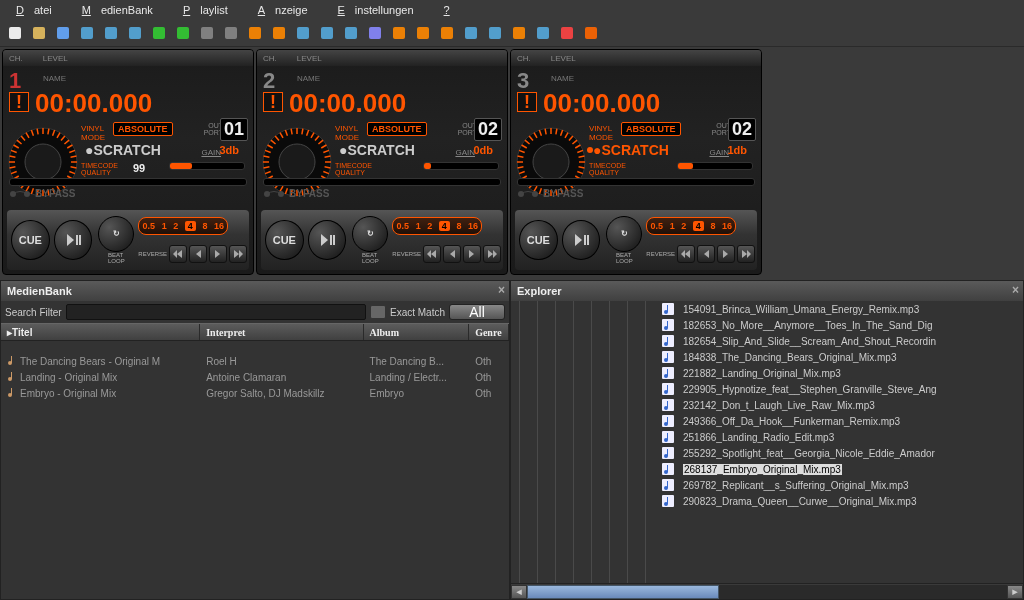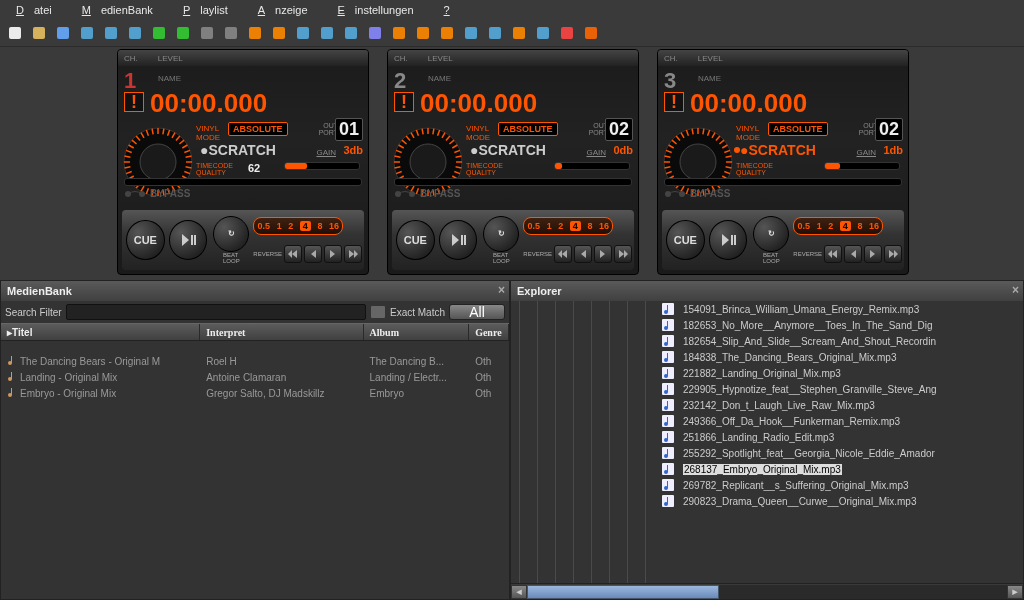--- a/index.html
+++ b/index.html
@@ -3,40 +3,40 @@
 <meta charset="utf-8">
 <style>
 * { margin:0; padding:0; box-sizing:border-box; font-family:Tahoma,Arial,sans-serif; user-select:none; }
 html,body { width:1024px; height:600px; background:#3a3a3a; overflow:hidden; color:#ccc; font-size:11px; }
 .menubar { height:19px; background:#3a3a3a; display:flex; align-items:center; padding:0 6px; gap:0; }
 .menubar span { color:#e8e8e8; font-size:11px; padding:2px 10px; cursor:default; }
 .menubar span u { text-decoration:underline; }
 .toolbar { height:28px; background:#3a3a3a; display:flex; align-items:center; padding:2px 4px; gap:2px; border-bottom:1px solid #2a2a2a;}
 .tbtn { width:22px; height:22px; display:flex; align-items:center; justify-content:center; border-radius:2px; cursor:pointer;}
 .tbtn svg { width:16px; height:16px; }
-.decks { height:233px; background:#3a3a3a; display:flex; gap:18px; padding:2px 0 0 2px;justify-content:center;}
+.decks { height:233px; background:#3a3a3a; display:flex; gap:2px; padding:2px 0 0 2px;}
 .deck { width:252px; height:226px; background:linear-gradient(#1b1b1b,#222 40%,#1a1a1a); border:1px solid #000; border-radius:4px; position:relative; color:#aaa; overflow:hidden;}
 .deck .top { height:16px; background:linear-gradient(#444,#222); display:flex; align-items:center; font-size:8px; padding:0 6px; gap:20px; color:#888;}
 .deck .chline { position:absolute; top:18px; left:6px; font:bold 22px Arial; }
 .deck1 .chline{color:#cc3333}.deck2 .chline{color:#888}.deck3 .chline{color:#888}
 .deck .namelbl { position:absolute; top:24px; left:40px; font-size:8px; color:#777; }
 .deck .excl { position:absolute; top:42px; left:6px; width:20px; height:20px; display:flex; align-items:center; justify-content:center; font:bold 18px Arial; color:#ff5500; background:#111; border:1px solid #ff5500;}
 .deck .time { position:absolute; top:38px; left:32px; font:bold 26px 'Arial Narrow',Arial; color:#ff5500; letter-spacing:0;}
 .deck .knob { position:absolute; top:74px; left:2px; width:76px; height:76px;}
 .deck .knob svg { width:76px; height:76px; }
 .deck .vinylmode { position:absolute; top:74px; left:78px; font-size:8px; color:#ff5500; }
 .deck .absbtn { position:absolute; top:72px; left:110px; border:1px solid #ff5500; color:#ff5500; font:bold 9px Arial; padding:1px 4px; border-radius:2px; background:#000;}
 .deck .outport { position:absolute; top:72px; right:30px; font-size:7px; color:#888; text-align:right;}
 .deck .outportnum { position:absolute; top:68px; right:5px; font:bold 18px Arial; color:#eee; border:1px solid #555; padding:0 3px; background:#000; border-radius:2px;}
 .deck .scratch { position:absolute; top:92px; left:82px; font:bold 14px Arial; color:#ccc; }
 .deck3 .scratch { color:#ff5500;}
 .deck .scratchdot { position:absolute; top:97px; left:76px; width:6px; height:6px; background:#ff5500; border-radius:50%; display:none;}
 .deck3 .scratchdot{display:block;}
 .deck .gainlbl { position:absolute; top:98px; right:32px; font-size:8px; color:#888;text-decoration:underline;}
-.deck .gainval { position:absolute; top:94px; right:5px; font:bold 11px Arial; color:#ff5500;}
+.deck .gainval { position:absolute; top:94px; right:14px; font:bold 11px Arial; color:#ff5500;}
 .deck .tclbl { position:absolute; top:112px; left:78px; font-size:7px; color:#ff5500; line-height:7px;}
 .deck .tcval { position:absolute; top:112px; left:130px; font:bold 11px Arial; color:#eee;}
 .deck .gainbar { position:absolute; top:112px; left:166px; width:76px; height:8px; background:#000; border:1px solid #333; border-radius:3px;}
 .deck .gainbar .fill { height:100%; background:#ff5500; border-radius:2px;}
 .deck .levelbar { position:absolute; top:128px; left:6px; width:238px; height:8px; background:#000; border:1px solid #333; border-radius:3px;}
 .deck .bypass { position:absolute; top:138px; left:6px; font:bold 10px Arial; color:#555; display:flex; align-items:center; gap:4px;}
 .deck .bypass svg{width:22px;height:10px;}
 .deck .controls { position:absolute; bottom:4px; left:4px; right:4px; height:60px; background:linear-gradient(#555,#333 40%,#222); border-radius:4px; display:flex; align-items:center; padding:2px;}
 .rndbtn { width:40px; height:40px; border-radius:50%; background:radial-gradient(circle at 30% 30%,#555,#111); border:1px solid #000; margin:0 2px; display:flex; align-items:center; justify-content:center; color:#ddd; font:bold 11px Arial; cursor:pointer;}
 .rndbtn.play svg{width:16px;height:16px;}
@@ -269,21 +269,21 @@
           <circle cx="38" cy="38" r="18" fill="#1a1a1a" stroke="#444"></circle>
         </svg></div>
       <div class="vinylmode">VINYL<br>MODE</div>
       <div class="absbtn">ABSOLUTE</div>
       <div class="outport">OUT<br>PORT</div>
       <div class="outportnum">01</div>
       <div class="scratch">●SCRATCH</div>
       <div class="gainlbl">GAIN</div>
       <div class="gainval">3db</div>
       <div class="tclbl">TIMECODE<br>QUALITY</div>
-      <div class="tcval">62</div>
+      <div class="tcval">99</div>
       <div class="gainbar">
         <div class="fill" style="width:30%"></div>
       </div>
       <div class="levelbar"></div>
       <div class="bypass"><svg viewBox="0 0 22 10">
           <circle cx="4" cy="5" r="3" fill="#444"></circle>
           <circle cx="18" cy="5" r="3" fill="#444"></circle>
           <path d="M4 5 Q11 0 18 5" stroke="#444" fill="none"></path>
         </svg>BYPASS</div>
       <div class="controls">

